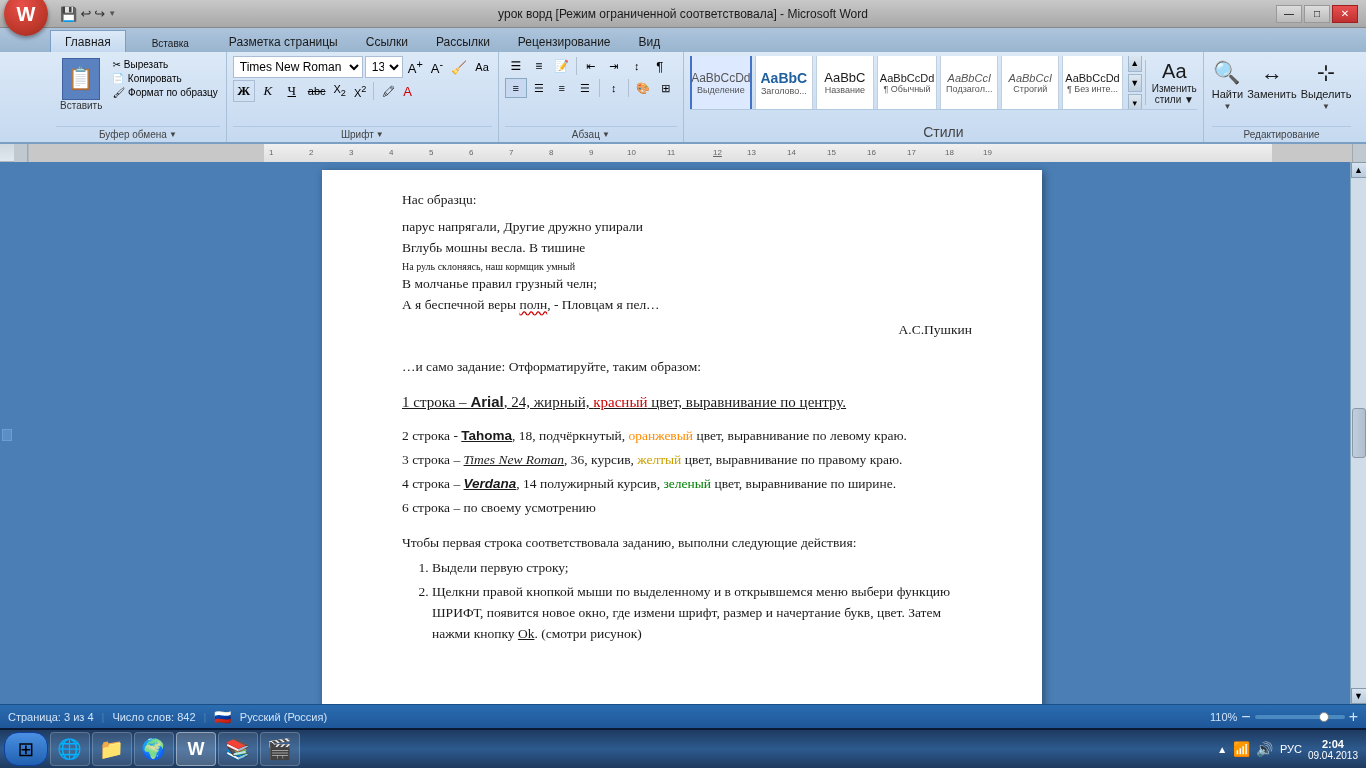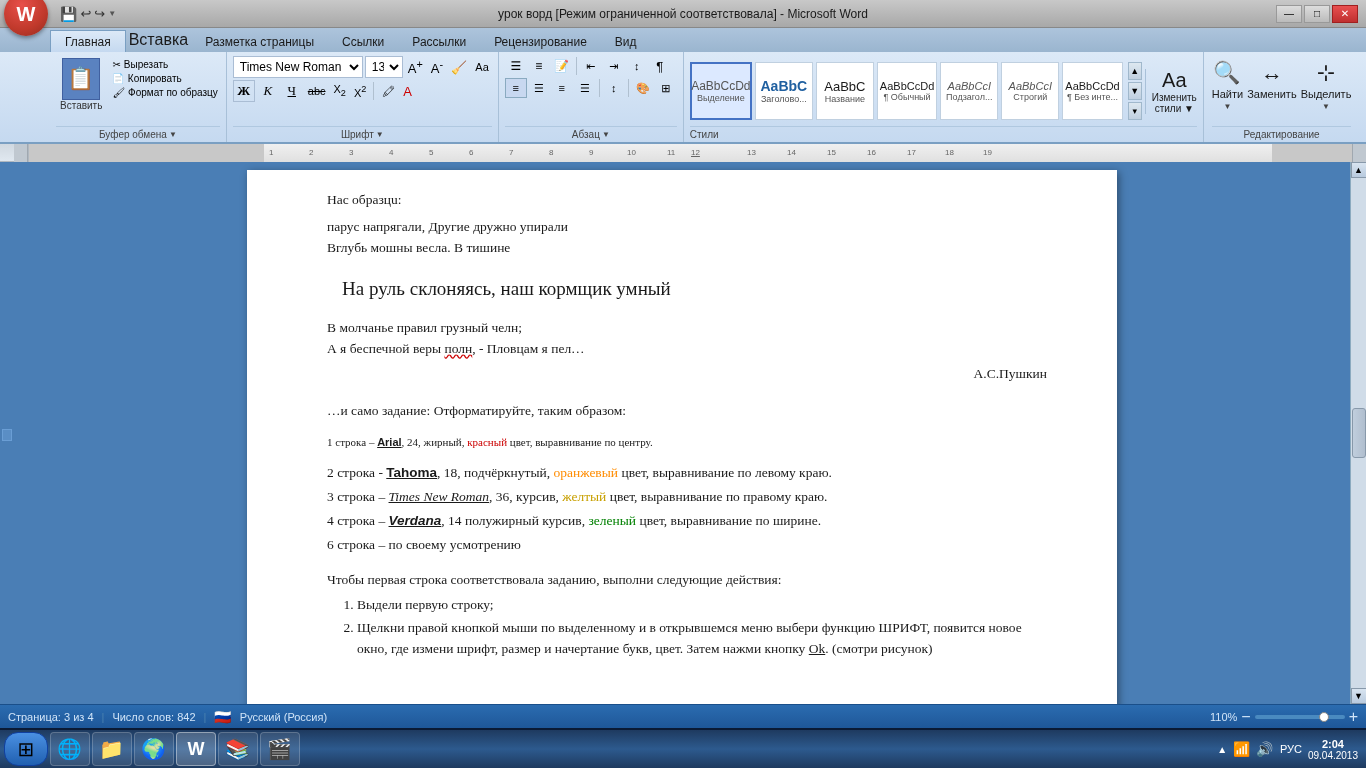--- a/index.html
+++ b/index.html
@@ -32,21 +32,21 @@
   <div style="position:absolute;left:50%;transform:translateX(-50%);font-size:12px;color:#1a1a1a;white-space:nowrap;">урок ворд [Режим ограниченной соответствовала] - Microsoft Word</div>
   <div style="margin-left:auto;display:flex;gap:2px;">
     <button style="width:26px;height:18px;background:linear-gradient(to bottom,#ddd,#bbb);border:1px solid #999;cursor:pointer;font-size:10px;">—</button>
     <button style="width:26px;height:18px;background:linear-gradient(to bottom,#ddd,#bbb);border:1px solid #999;cursor:pointer;font-size:10px;">□</button>
     <button style="width:26px;height:18px;background:linear-gradient(to bottom,#e85050,#c03030);border:1px solid #a02020;cursor:pointer;font-size:10px;color:white;">✕</button>
   </div>
 </div>
 
 <div style="background:linear-gradient(to bottom,#adc4dc,#9ab5cf);height:24px;display:flex;align-items:flex-end;padding-left:50px;">
   <button style="padding:3px 14px;font-size:12px;background:linear-gradient(to bottom,#dce9f7,#c5d9f0);border:1px solid #7a9fc2;border-bottom:none;color:#1a1a1a;cursor:pointer;height:22px;">Главная</button>
-  <button style="padding:3px 3px;font-size:16px;background:transparent;border:none;color:#1a1a1a;cursor:pointer;">Вставка</button>
+  <button style="padding:3px 26px;font-size:10px;background:transparent;border:none;color:#1a1a1a;cursor:pointer;">Вставка</button>
   <button style="padding:3px 14px;font-size:12px;background:transparent;border:none;color:#1a1a1a;cursor:pointer;margin-top:42px;">Разметка страницы</button>
   <button style="padding:3px 14px;font-size:12px;background:transparent;border:none;color:#1a1a1a;cursor:pointer;">Ссылки</button>
   <button style="padding:3px 14px;font-size:12px;background:transparent;border:none;color:#1a1a1a;cursor:pointer;">Рассылки</button>
   <button style="padding:3px 14px;font-size:12px;background:transparent;border:none;color:#1a1a1a;cursor:pointer;">Рецензирование</button>
   <button style="padding:3px 14px;font-size:12px;background:transparent;border:none;color:#1a1a1a;cursor:pointer;">Вид</button>
 </div>
 
 <div style="background:linear-gradient(to bottom,#dce9f7,#c5d9f0);height:92px;display:flex;align-items:stretch;border-bottom:2px solid #7a9fc2;padding:0 0 0 50px;">
 
   <div style="display:flex;flex-direction:column;padding:4px 6px 2px;border-right:1px solid #a8c0d8;min-width:90px;">
@@ -167,21 +167,21 @@
         <button style="width:14px;height:18px;background:linear-gradient(to bottom,#dde8f0,#c0d0e0);border:1px solid #a0b8cc;cursor:pointer;font-size:9px;">▾</button>
       </div>
       <div style="border-left:1px solid #a8c0d8;padding-left:6px;display:flex;flex-direction:column;gap:2px;">
         <button style="background:none;border:none;cursor:pointer;display:flex;flex-direction:column;align-items:center;font-size:10px;color:#1a1a1a;">
           <span style="font-size:20px;">Аа</span>
           <span>Изменить</span>
           <span>стили ▼</span>
         </button>
       </div>
     </div>
-    <div style="font-size:10px;color:#444;border-top:1px solid #b0c8e0;padding-top:2px;">
+    <div style="text-align:center;font-size:14px;color:#444;border-top:1px solid #b0c8e0;padding-top:14px;">
       <span>Стили</span>
     </div>
   </div>
 
   <div style="display:flex;flex-direction:column;padding:4px 8px 2px;min-width:100px;">
     <div style="flex:1;display:flex;gap:4px;align-items:flex-start;padding-top:4px;">
       <button style="background:none;border:none;cursor:pointer;display:flex;flex-direction:column;align-items:center;gap:2px;font-size:11px;color:#1a1a1a;">
         <span style="font-size:22px;">🔍</span>
         <span>Найти</span>
         <span style="font-size:8px;color:#444;">▼</span>
@@ -216,59 +216,59 @@
         <span style="position:absolute;left:40px;">2</span>
         <span style="position:absolute;left:80px;">3</span>
         <span style="position:absolute;left:120px;">4</span>
         <span style="position:absolute;left:160px;">5</span>
         <span style="position:absolute;left:200px;">6</span>
         <span style="position:absolute;left:240px;">7</span>
         <span style="position:absolute;left:280px;">8</span>
         <span style="position:absolute;left:320px;">9</span>
         <span style="position:absolute;left:358px;">10</span>
         <span style="position:absolute;left:398px;">11</span>
-        <span style="position:absolute;left:422px;text-decoration:underline;">12</span>
+        <span style="position:absolute;left:444px;text-decoration:underline;">12</span>
         <span style="position:absolute;left:478px;">13</span>
         <span style="position:absolute;left:518px;">14</span>
         <span style="position:absolute;left:558px;">15</span>
         <span style="position:absolute;left:598px;">16</span>
         <span style="position:absolute;left:638px;">17</span>
         <span style="position:absolute;left:676px;">18</span>
         <span style="position:absolute;left:714px;">19</span>
       </div>
     </div>
   </div>
   <div style="width:14px;background:#c0c8d0;height:18px;border-left:1px solid #a0a8b0;"></div>
 </div>
 
 <div style="display:flex;height:calc(768px - 28px - 24px - 92px - 18px - 24px - 40px);background:#4a7eb5;overflow:hidden;">
 
   <div style="width:14px;background:#4a7eb5;display:flex;align-items:flex-start;padding-top:4px;">
     <div style="width:10px;height:12px;border:1px solid #6a9ed5;background:#5a8ec5;margin:auto;"></div>
   </div>
 
   <div style="flex:1;background:#4a7eb5;overflow:hidden;display:flex;justify-content:center;padding:8px 2px;">
-    <div style="background:white;width:870px;min-height:560px;padding:20px 70px 30px 80px;box-shadow:2px 2px 8px rgba(0,0,0,0.4);font-family:'Times New Roman',serif;font-size:13.5px;line-height:1.55;color:#1a1a1a;overflow:hidden;">
+    <div style="background:white;width:720px;min-height:560px;padding:20px 70px 30px 80px;box-shadow:2px 2px 8px rgba(0,0,0,0.4);font-family:'Times New Roman',serif;font-size:13.5px;line-height:1.55;color:#1a1a1a;overflow:hidden;">
 
       <div style="font-family:'Times New Roman',serif;font-size:13.5px;margin-bottom:6px;">Нас образцu:</div>
 
       <div>
         <p style="margin:0;font-family:'Times New Roman',serif;font-size:13.5px;">парус напрягали, Другие дружно упирали</p>
         <p style="margin:0;font-family:'Times New Roman',serif;font-size:13.5px;">Вглубь мошны весла. В тишине</p>
-        <p style="margin:15px;font-family:'Times New Roman',serif;font-size:19px;">На руль склоняясь, наш кормщик умный</p>
+        <p style="margin:0;font-family:'Times New Roman',serif;font-size:10px;">На руль склоняясь, наш кормщик умный</p>
         <p style="margin:0;font-family:'Times New Roman',serif;font-size:13.5px;">В молчанье правил грузный челн;</p>
         <p style="margin:0;font-family:'Times New Roman',serif;font-size:13.5px;">А я беспечной веры <span style="text-decoration:underline;text-decoration-style:wavy;text-decoration-color:#c00;">полн</span>,  - Пловцам я пел…</p>
       </div>
 
       <p style="text-align:right;font-family:'Times New Roman',serif;font-size:13.5px;margin:4px 0 16px 0;">А.С.Пушкин</p>
 
       <div>
         <p style="font-family:'Times New Roman',serif;font-size:13.5px;margin:0 0 10px 0;">…и само задание: Отформатируйте, таким образом:</p>
 
-        <p style="font-family:'Times New Roman',serif;font-size:11px;margin:12px 0;">1 строка – <span style="font-family:Arial,sans-serif;font-weight:bold;text-decoration:underline;">Arial</span>, 24, жирный, <span style="color:#cc0000;">красный</span> цвет,  выравнивание по центру.</p>
+        <p style="font-family:'Times New Roman',serif;font-size:15px;margin:12px 0;text-decoration:underline;">1 строка – <span style="font-family:Arial,sans-serif;font-weight:bold;text-decoration:underline;">Arial</span>, 24, жирный, <span style="color:#cc0000;">красный</span> цвет,  выравнивание по центру.</p>
 
         <p style="font-family:'Times New Roman',serif;font-size:13.5px;margin:3px 0;">2 строка - <span style="font-family:Tahoma,sans-serif;font-weight:bold;text-decoration:underline;">Tahoma</span>, 18, подчёркнутый, <span style="color:#ff8c00;">оранжевый</span> цвет, выравнивание по левому краю.</p>
 
         <p style="font-family:'Times New Roman',serif;font-size:13.5px;margin:3px 0;">3 строка – <span style="font-family:'Times New Roman',serif;font-style:italic;text-decoration:underline;">Times New Roman</span>, 36, курсив, <span style="color:#c8a000;">желтый</span> цвет, выравнивание по правому краю.</p>
 
         <p style="font-family:'Times New Roman',serif;font-size:13.5px;margin:3px 0;">4 строка – <span style="font-family:Verdana,sans-serif;font-weight:bold;font-style:italic;text-decoration:underline;">Verdana</span>, 14 полужирный курсив, <span style="color:#008000;">зеленый</span> цвет, выравнивание по ширине.</p>
 
 
         <p style="font-family:'Times New Roman',serif;font-size:13.5px;margin:3px 0;">6 строка – по своему усмотрению</p>
 

